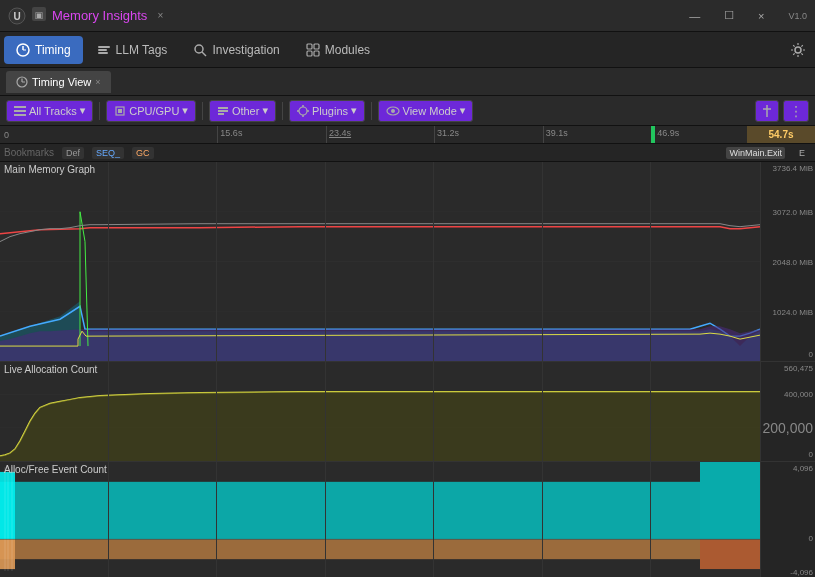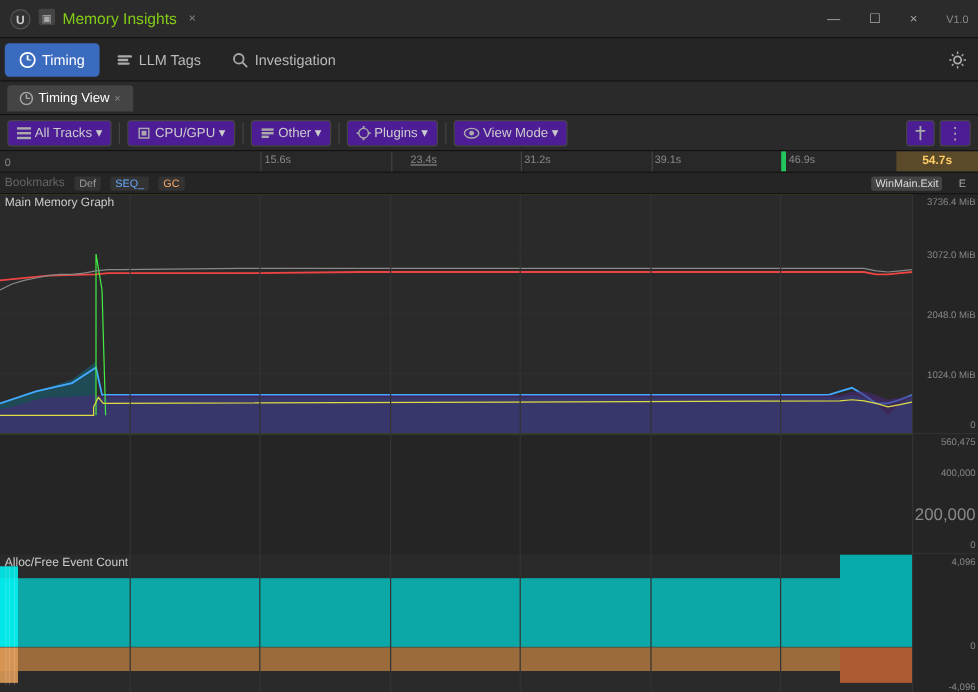--- a/index.html
+++ b/index.html
@@ -27,21 +27,21 @@
       display: flex;
       align-items: center;
       gap: 6px;
     }
     #app-icon {
       width: 18px;
       height: 18px;
     }
     #title-text {
       font-size: 13px;
-      color: #84cc16;
+      color: #d946ef;
     }
     #title-controls {
       display: flex;
       align-items: center;
       gap: 16px;
     }
     .win-btn {
       font-size: 11px;
       color: #aaa;
       cursor: pointer;
@@ -126,21 +126,21 @@
       padding: 0 6px;
       border-bottom: 1px solid #111;
       gap: 4px;
     }
     .toolbar-btn {
       display: flex;
       align-items: center;
       gap: 3px;
       padding: 2px 7px;
       height: 22px;
-      background: #4c1d95;
+      background: #6d28d9;
       border: 1px solid #444;
       border-radius: 3px;
       font-size: 11px;
       color: #ccc;
       cursor: pointer;
     }
     .toolbar-sep { width: 1px; height: 18px; background: #444; margin: 0 2px; }
     .toolbar-right {
       margin-left: auto;
       display: flex;
@@ -309,20 +309,29 @@
       </svg>
     <span>LLM Tags</span>
   </div>
   <div class="nav-tab">
     <svg width="14" height="14" viewBox="0 0 14 14">
         <circle cx="6" cy="6" r="4" fill="none" stroke="#aaa" stroke-width="1.5"></circle>
         <line x1="9" y1="9" x2="13" y2="13" stroke="#aaa" stroke-width="1.5"></line>
       </svg>
     <span>Investigation</span>
   </div>
+  <div class="nav-tab">
+    <svg width="14" height="14" viewBox="0 0 14 14">
+        <rect x="1" y="1" width="5" height="5" rx="1" fill="none" stroke="#aaa" stroke-width="1.2"></rect>
+        <rect x="8" y="1" width="5" height="5" rx="1" fill="none" stroke="#aaa" stroke-width="1.2"></rect>
+        <rect x="1" y="8" width="5" height="5" rx="1" fill="none" stroke="#aaa" stroke-width="1.2"></rect>
+        <rect x="8" y="8" width="5" height="5" rx="1" fill="none" stroke="#aaa" stroke-width="1.2"></rect>
+      </svg>
+    <span>Modules</span>
+  </div>
   <div id="settings-btn">
     <svg width="16" height="16" viewBox="0 0 16 16">
         <circle cx="8" cy="8" r="3" fill="none" stroke="#aaa" stroke-width="1.5"></circle>
         <path d="M8 1v2M8 13v2M1 8h2M13 8h2M3.2 3.2l1.4 1.4M11.4 11.4l1.4 1.4M3.2 12.8l1.4-1.4M11.4 4.6l1.4-1.4" stroke="#aaa" stroke-width="1.2"></path>
       </svg>
   </div>
 </div>
 
 <div id="timing-tab-bar">
   <div class="timing-tab active">
@@ -402,21 +411,21 @@
 <div id="timeline-ruler">
   <div style="position:absolute;left:0;right:55px;top:0;bottom:0;display:flex;align-items:center;">
     <span style="font-size:9px;color:#888;position:absolute;left:4px;">0</span>
     <div style="position:absolute;left:calc(14.3%);top:0;bottom:0;border-left:1px solid #444;margin-top:23px;">
       <span style="font-size:9px;color:#888;position:absolute;left:2px;top:2px;">7.8s</span>
     </div>
     <div style="position:absolute;left:calc(28.6%);top:0;bottom:0;border-left:1px solid #444;">
       <span style="font-size:9px;color:#888;position:absolute;left:2px;top:2px;">15.6s</span>
     </div>
     <div style="position:absolute;left:calc(42.9%);top:0;bottom:0;border-left:1px solid #444;">
-      <span style="font-size:9px;color:#888;position:absolute;left:15px;top:2px;text-decoration:underline;">23.4s</span>
+      <span style="font-size:9px;color:#888;position:absolute;left:2px;top:2px;text-decoration:underline;">23.4s</span>
     </div>
     <div style="position:absolute;left:calc(57.1%);top:0;bottom:0;border-left:1px solid #444;">
       <span style="font-size:9px;color:#888;position:absolute;left:2px;top:2px;">31.2s</span>
     </div>
     <div style="position:absolute;left:calc(71.4%);top:0;bottom:0;border-left:1px solid #444;">
       <span style="font-size:9px;color:#888;position:absolute;left:2px;top:2px;">39.1s</span>
     </div>
     <div style="position:absolute;left:calc(85.7%);top:0;bottom:0;border-left:4px solid #22c55e;">
       <span style="font-size:9px;color:#888;position:absolute;left:2px;top:2px;">46.9s</span>
     </div>
@@ -471,20 +480,32 @@
   </div>
 
   <div style="position:absolute;top:0;right:0;width:55px;height:200px;background:#252525;border-left:1px solid #333;border-bottom:1px solid #333;">
     <span class="y-label" style="top:2px;right:2px;font-size:8px;">3736.4 MiB</span>
     <span class="y-label" style="top:46px;right:2px;font-size:8px;">3072.0 MiB</span>
     <span class="y-label" style="top:96px;right:2px;font-size:8px;">2048.0 MiB</span>
     <span class="y-label" style="top:146px;right:2px;font-size:8px;">1024.0 MiB</span>
     <span class="y-label" style="bottom:2px;right:2px;font-size:8px;">0</span>
   </div>
 
+  <div id="alloc-track" style="position:absolute;top:200px;left:0;right:55px;height:100px;background:#2a2a2a;border-bottom:1px solid #333;">
+    <span class="track-header-label">Live Allocation Count</span>
+    <svg class="chart-svg" viewBox="0 0 760 100" preserveAspectRatio="none">
+      <rect width="760" height="100" fill="#2a2a2a"></rect>
+      <line x1="0" y1="33" x2="760" y2="33" stroke="#333" stroke-width="0.5"></line>
+      <line x1="0" y1="66" x2="760" y2="66" stroke="#333" stroke-width="0.5"></line>
+
+      <polyline points="0,95 5,94 10,92 15,88 20,80 25,70 30,60 35,52 40,46 50,42 60,40 70,38 80,36 90,35 100,34 150,32 200,31 300,30 400,30 500,30 600,30 650,30 700,30 710,30 720,30 730,30 740,30 750,30 760,30" fill="none" stroke="#dd4" stroke-width="1.5"></polyline>
+
+      <polygon points="0,95 5,94 10,92 15,88 20,80 25,70 30,60 35,52 40,46 50,42 60,40 70,38 80,36 90,35 100,34 150,32 200,31 300,30 400,30 500,30 600,30 650,30 700,30 710,30 720,30 730,30 740,30 750,30 760,30 760,100 0,100" fill="#4a4a10" opacity="0.5"></polygon>
+    </svg>
+  </div>
 
   <div style="position:absolute;top:200px;right:0;width:55px;height:100px;background:#252525;border-left:1px solid #333;border-bottom:1px solid #333;">
     <span class="y-label" style="top:2px;right:2px;font-size:8px;">560,475</span>
     <span class="y-label" style="top:28px;right:2px;font-size:8px;">400,000</span>
     <span class="y-label" style="top:58px;right:2px;font-size:14px;">200,000</span>
     <span class="y-label" style="bottom:2px;right:2px;font-size:8px;">0</span>
   </div>
 
   <div id="event-track" style="position:absolute;top:300px;left:0;right:55px;height:117px;background:#2a2a2a;border-bottom:1px solid #333;">
     <span class="track-header-label">Alloc/Free Event Count</span>

